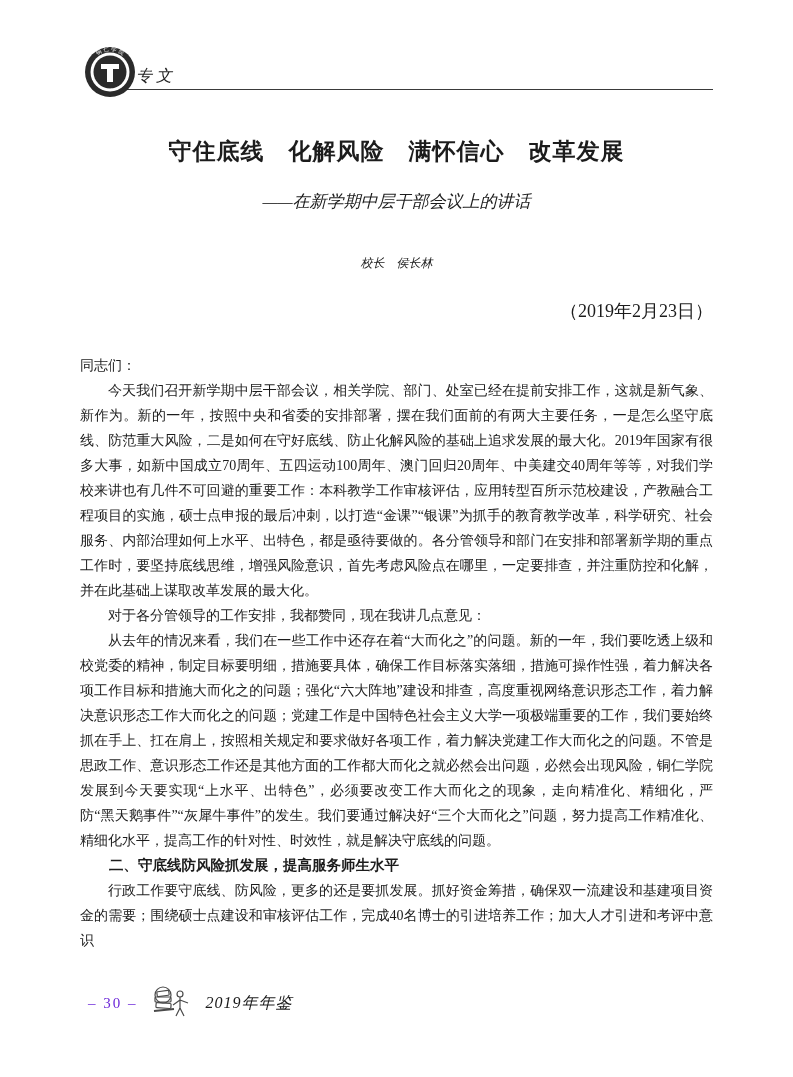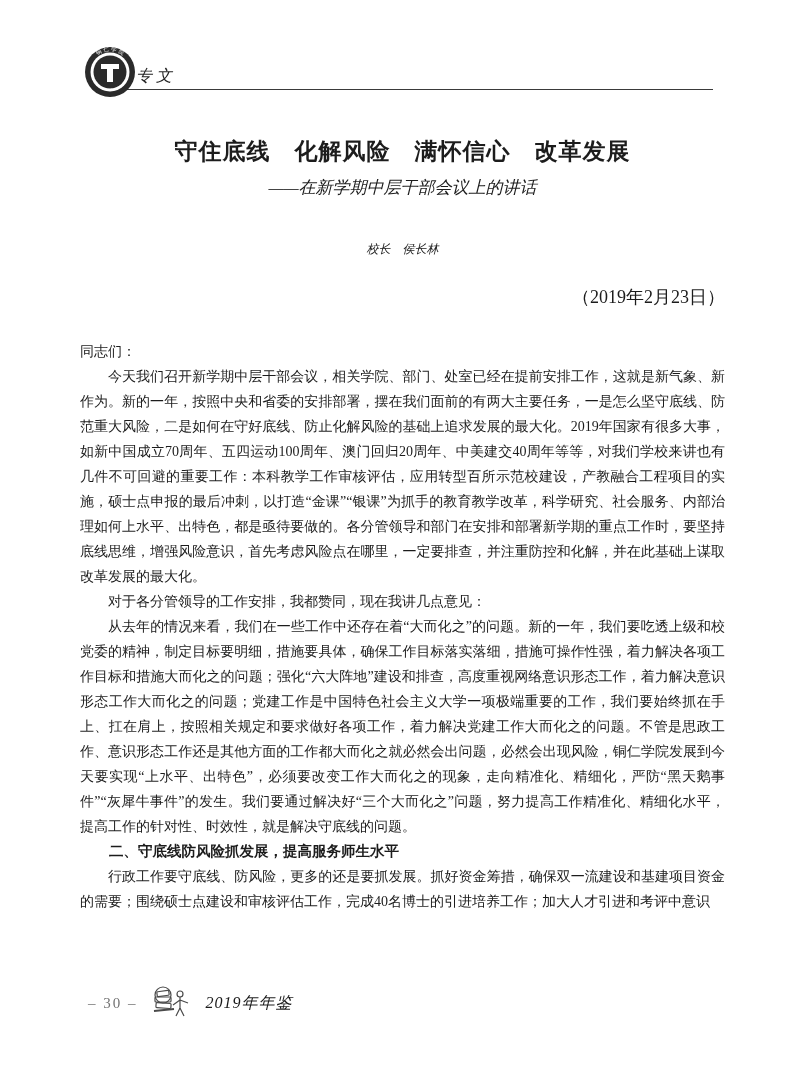--- a/index.html
+++ b/index.html
@@ -38,34 +38,34 @@
     letter-spacing: 4px;
     font-style: italic;
     color: #222;
     z-index: 2;
   }
 
   
   .content {
     position: absolute;
     left: 80px;
-    right: 68px;
+    right: 80px;
     top: 0;
   }
   .doc-title {
     margin: 136px 0 0 0;
     text-align: center;
     font-size: 23px;
     line-height: 32px;
     font-weight: bold;
     letter-spacing: 1px;
     white-space: pre;
   }
   .doc-subtitle {
-    margin-top: 8px;
+    margin-top: 22px;
     text-align: center;
     font-size: 17px;
     line-height: 24px;
     font-style: italic;
   }
   .byline {
     margin-top: 36px;
     text-align: center;
     font-size: 12px;
     line-height: 26px;
@@ -101,21 +101,21 @@
     left: 88px;
     top: 986px;
     display: flex;
     align-items: center;
     gap: 12px;
     z-index: 2;
   }
   .page-number {
     font-size: 15px;
     letter-spacing: 2px;
-    color: #737373;
+    color: #6d28d9;
   }
   .mascot { width: 44px; height: 34px; }
   .yearbook-label {
     font-size: 16px;
     font-weight: normal;
     font-style: italic;
     color: #1a1a1a;
     letter-spacing: 1px;
   }
 </style>

